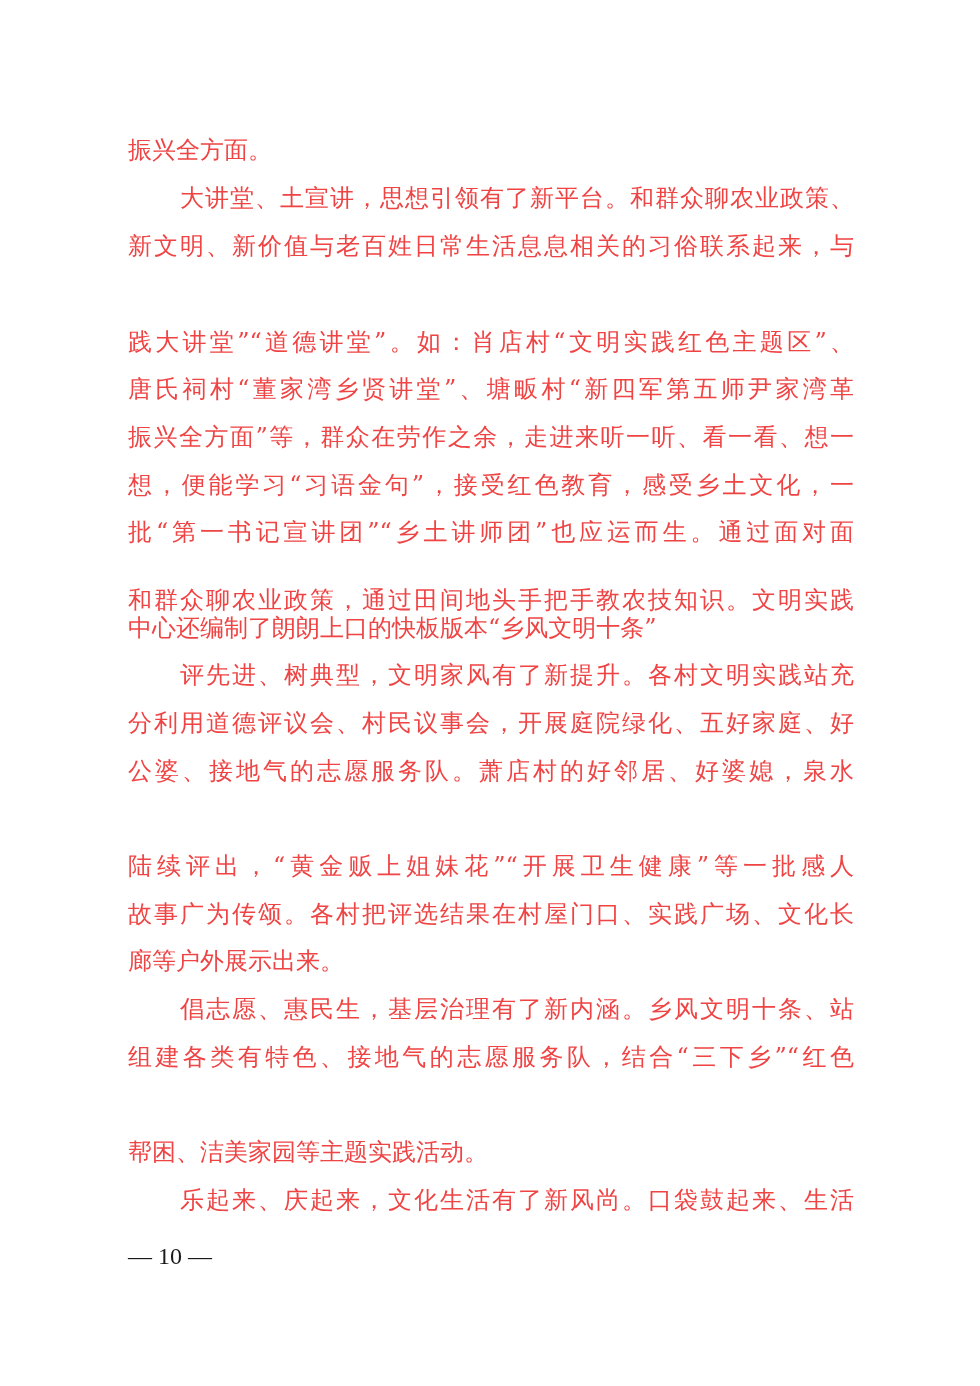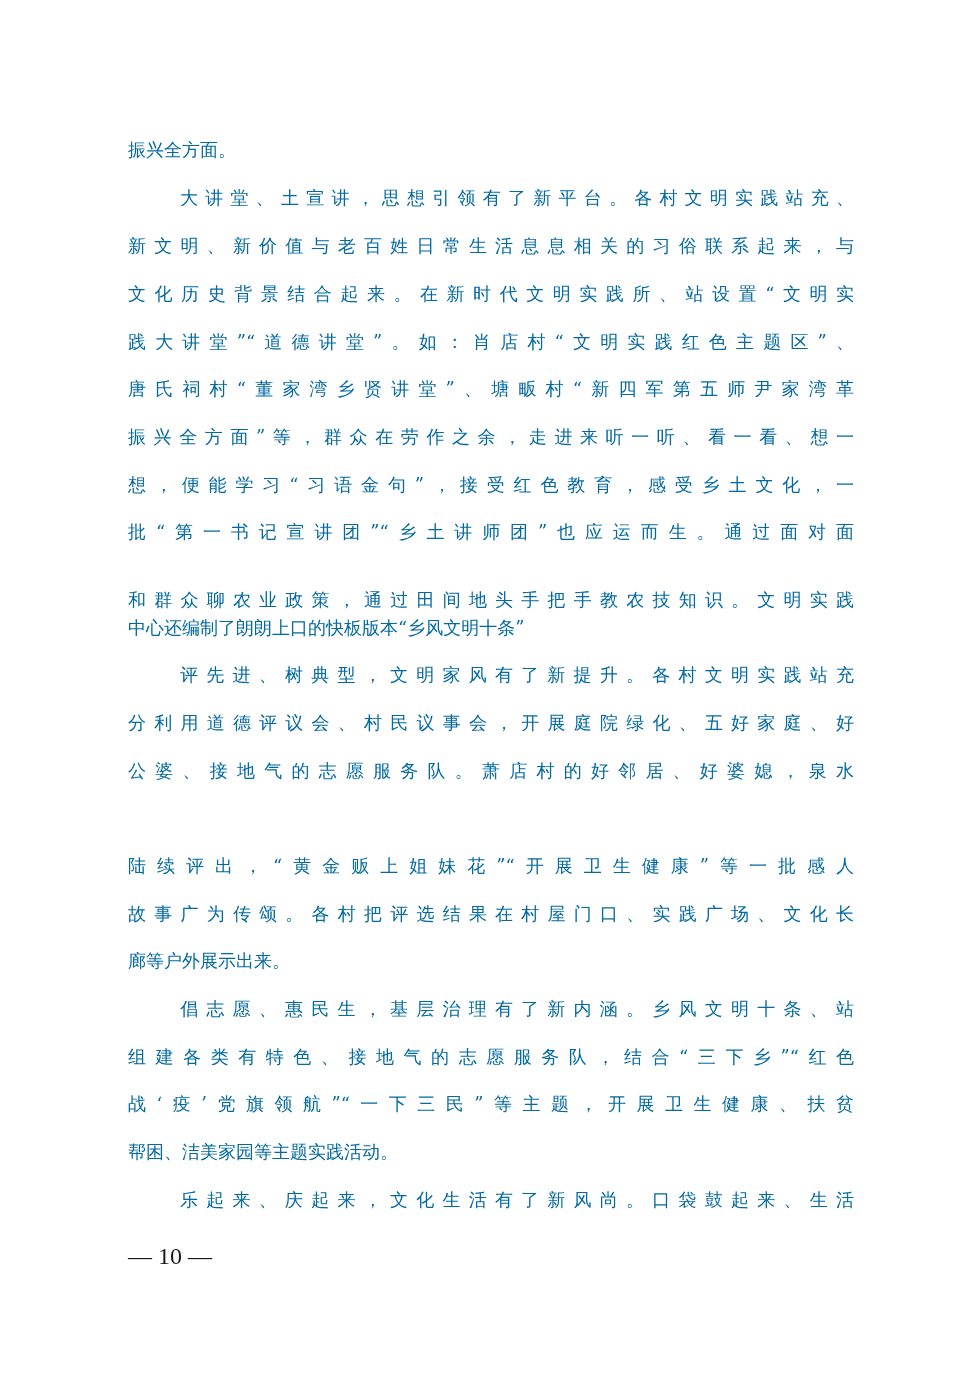--- a/index.html
+++ b/index.html
@@ -4,22 +4,22 @@
 <style>
   html, body { margin: 0; padding: 0; background: #ffffff; }
   body { width: 980px; height: 1386px; position: relative; overflow: hidden; }
   .page { position: absolute; left: 0; top: 0; width: 980px; height: 1386px; background: #fff; }
   .line {
     position: absolute;
     left: 128px;
     width: 726px;
     height: 48px;
     font-family: "DejaVu Serif", "Liberation Serif", serif;
-    font-size: 18px;
-    color: #0369a1;
+    font-size: 24px;
+    color: #ef4444;
     white-space: nowrap;
     text-align: justify;
     text-align-last: justify;
     line-height: 48px;
     letter-spacing: 0px;
   }
   .line.last { text-align-last: left; }
   .line.indent { left: 180px; width: 674px; }
   .page-number {
     position: absolute;
@@ -32,36 +32,34 @@
     color: #1a1a1a;
     white-space: pre;
     text-align: center;
   }
 </style>
 </head>
 <body>
 
 <div class="page">
   <div class="line last" style="top:126px">振兴全方面。</div>
-  <div class="line indent" style="top:174px">大讲堂、土宣讲，思想引领有了新平台。各村文明实践站充、</div>
+  <div class="line indent" style="top:174px">大讲堂、土宣讲，思想引领有了新平台。和群众聊农业政策、</div>
   <div class="line" style="top:222px">新文明、新价值与老百姓日常生活息息相关的习俗联系起来，与</div>
-  <div class="line" style="top:270px">文化历史背景结合起来。在新时代文明实践所、站设置“文明实</div>
   <div class="line" style="top:318px">践大讲堂”“道德讲堂”。如：肖店村“文明实践红色主题区”、</div>
   <div class="line" style="top:365px">唐氏祠村“董家湾乡贤讲堂”、塘畈村“新四军第五师尹家湾革</div>
   <div class="line" style="top:413px">振兴全方面”等，群众在劳作之余，走进来听一听、看一看、想一</div>
   <div class="line" style="top:461px">想，便能学习“习语金句”，接受红色教育，感受乡土文化，一</div>
   <div class="line" style="top:508px">批“第一书记宣讲团”“乡土讲师团”也应运而生。通过面对面</div>
   <div class="line" style="top:576px">和群众聊农业政策，通过田间地头手把手教农技知识。文明实践</div>
   <div class="line last" style="top:604px">中心还编制了朗朗上口的快板版本“乡风文明十条”</div>
   <div class="line indent" style="top:651px">评先进、树典型，文明家风有了新提升。各村文明实践站充</div>
   <div class="line" style="top:699px">分利用道德评议会、村民议事会，开展庭院绿化、五好家庭、好</div>
   <div class="line" style="top:747px">公婆、接地气的志愿服务队。萧店村的好邻居、好婆媳，泉水</div>
   <div class="line" style="top:842px">陆续评出，“黄金贩上姐妹花”“开展卫生健康”等一批感人</div>
   <div class="line" style="top:890px">故事广为传颂。各村把评选结果在村屋门口、实践广场、文化长</div>
   <div class="line last" style="top:937px">廊等户外展示出来。</div>
   <div class="line indent" style="top:985px">倡志愿、惠民生，基层治理有了新内涵。乡风文明十条、站</div>
   <div class="line" style="top:1033px">组建各类有特色、接地气的志愿服务队，结合“三下乡”“红色</div>
-  <div class="line" style="top:1080px">战‘疫’党旗领航”“一下三民”等主题，开展卫生健康、扶贫</div>
   <div class="line last" style="top:1128px">帮困、洁美家园等主题实践活动。</div>
   <div class="line indent" style="top:1176px">乐起来、庆起来，文化生活有了新风尚。口袋鼓起来、生活</div>
 
   <div class="page-number">— 10 —</div>
 </div>
 
 </body></html>

